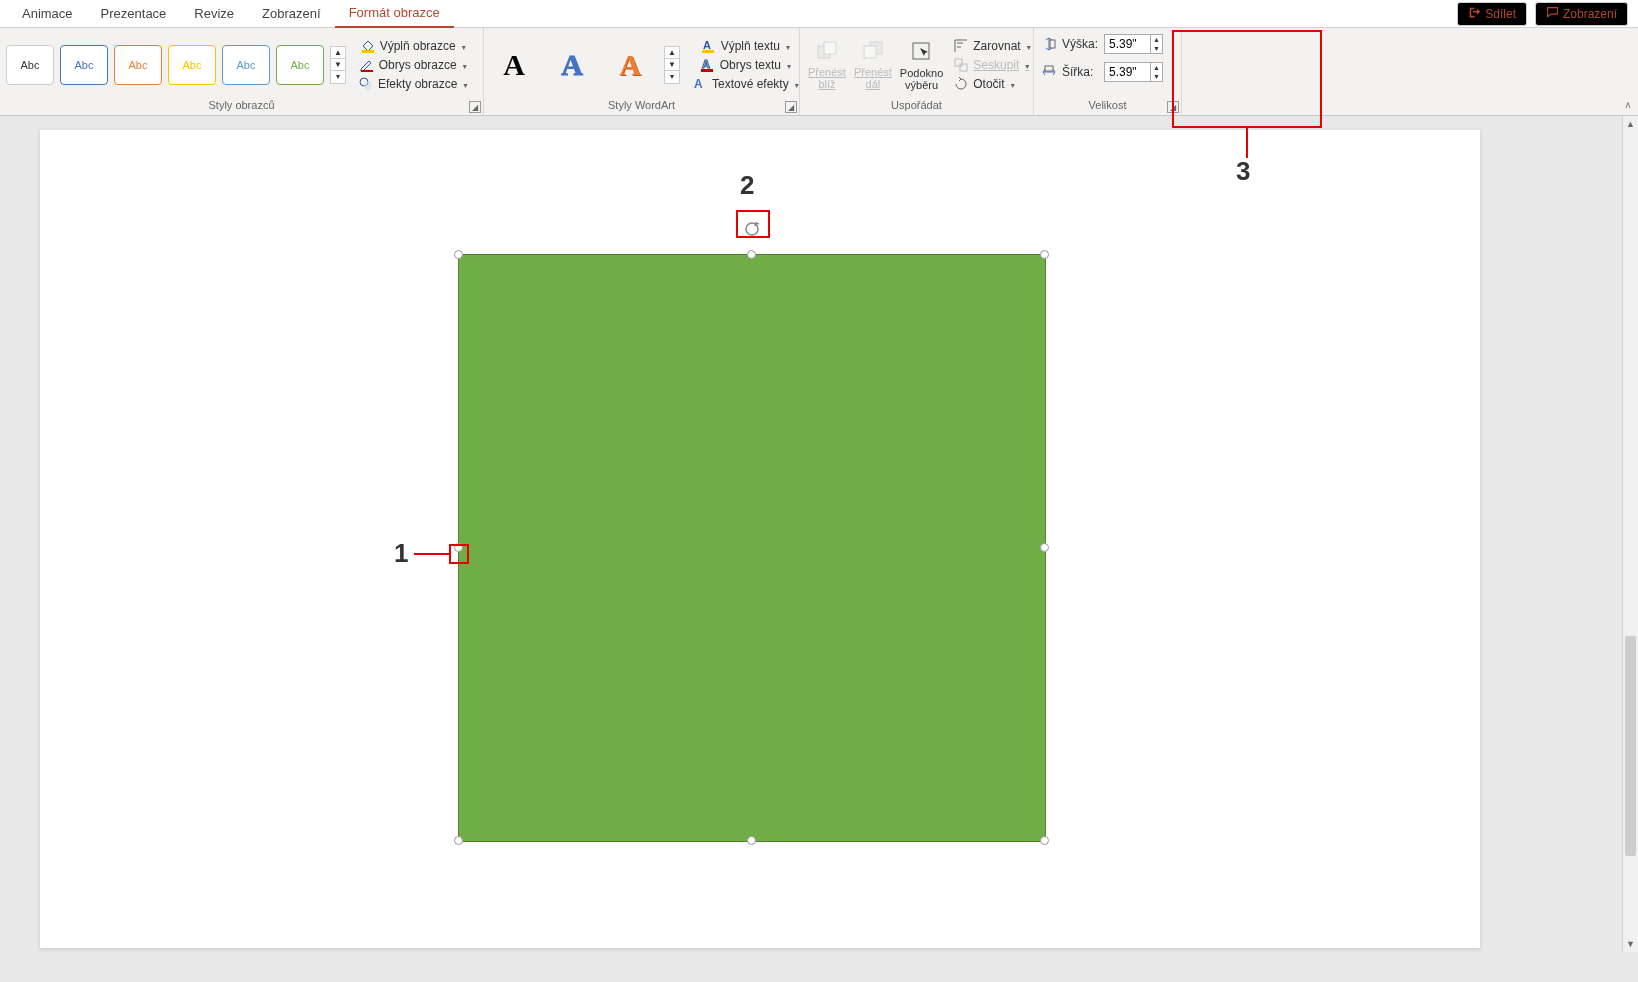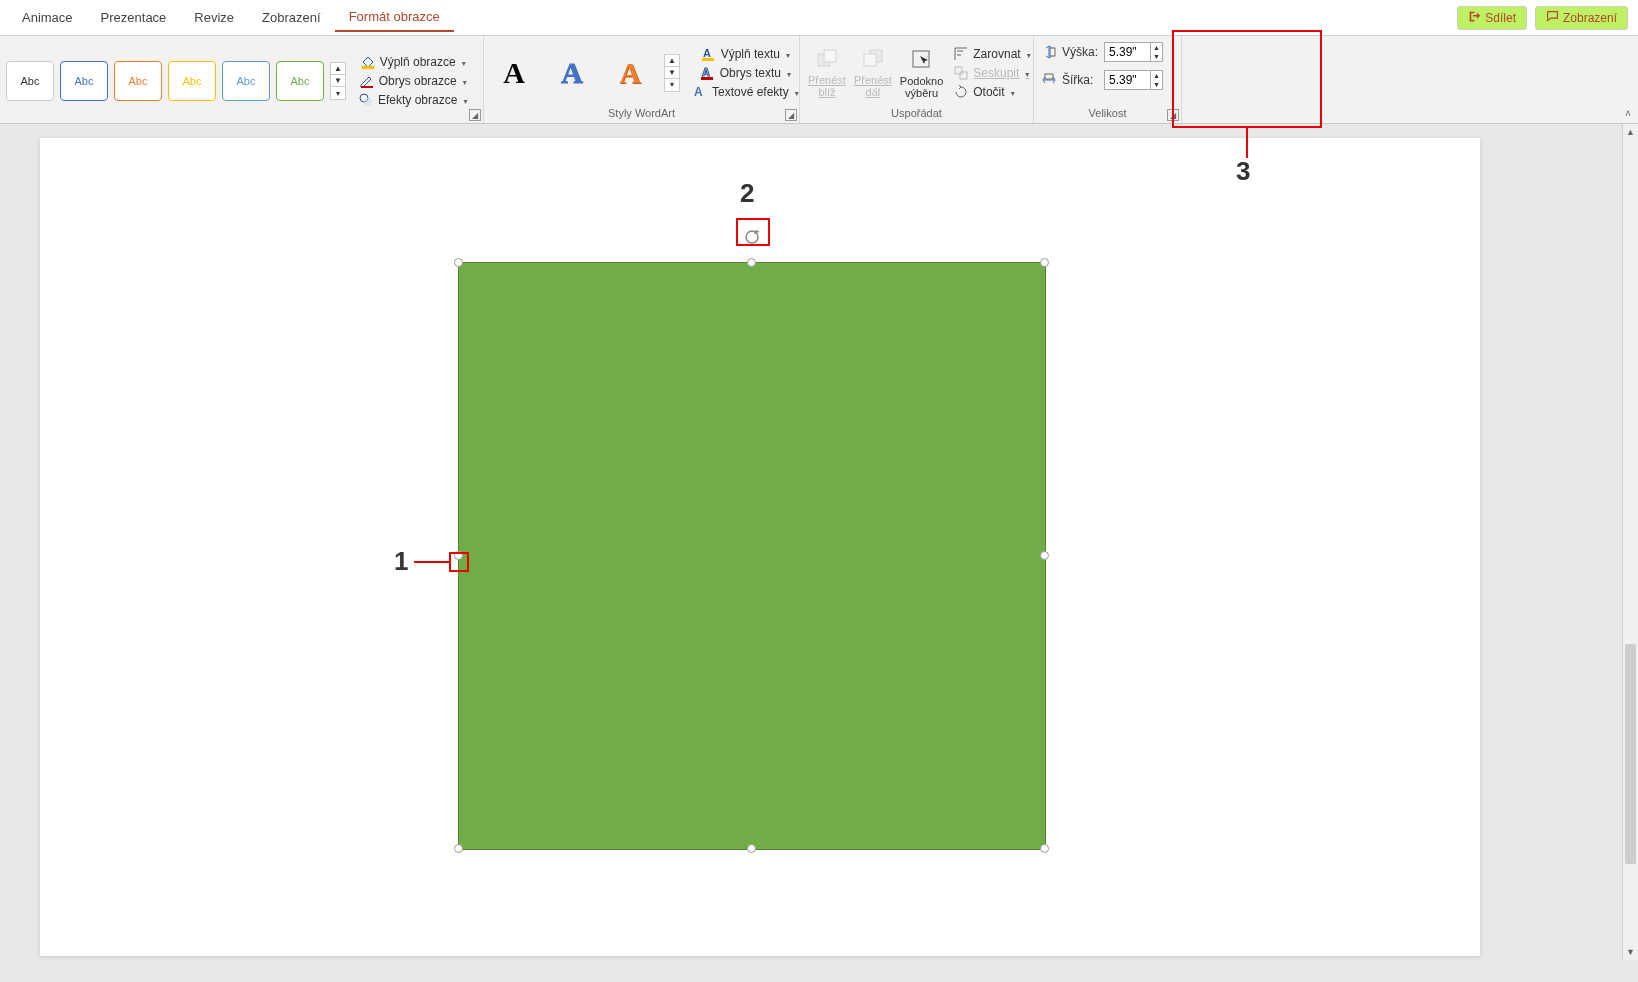--- a/index.html
+++ b/index.html
@@ -10,21 +10,21 @@
     color: #333;
     overflow: hidden;
     width: 1638px;
     height: 982px;
   }
 
   
   .tabs {
     display: flex;
     align-items: center;
-    height: 36px;
+    height: 28px;
     background: #fff;
     border-bottom: 1px solid #d0d0d0;
     padding-left: 8px;
     position: relative;
   }
   .tab {
     padding: 6px 14px;
     font-size: 13px;
     cursor: pointer;
     color: #444;
@@ -43,21 +43,21 @@
   .rightbtn {
     display: flex;
     align-items: center;
     gap: 4px;
     padding: 3px 10px;
     border: 1px solid #ccc;
     border-radius: 3px;
     font-size: 12px;
     cursor: pointer;
     color: #b4472c;
-    background: #bef264;
+    background: #000000;
   }
 
   
   .ribbon {
     display: flex;
     background: #f3f2f1;
     height: 88px;
     border-bottom: 1px solid #c8c8c8;
     position: relative;
   }
@@ -383,20 +383,21 @@
             <svg width="16" height="16" viewBox="0 0 16 16">
                 <circle cx="6" cy="6" r="4" fill="none" stroke="#2b579a"></circle>
                 <circle cx="10" cy="10" r="4" fill="#cde" opacity="0.6"></circle>
               </svg>
           </span>
           <span>Efekty obrazce</span>
           <span class="caret"></span>
         </div>
       </div>
     </div>
+    <div class="group-label">Styly obrazců</div>
     <div class="dialog-launcher">◢</div>
   </div>
 
   <div class="group" style="width:316px">
     <div class="group-body">
       <div class="wordart-gallery">
         <div class="wa black">A</div>
         <div class="wa blueoutline">A</div>
         <div class="wa orangeout">A</div>
         <div class="gallery-arrows">

